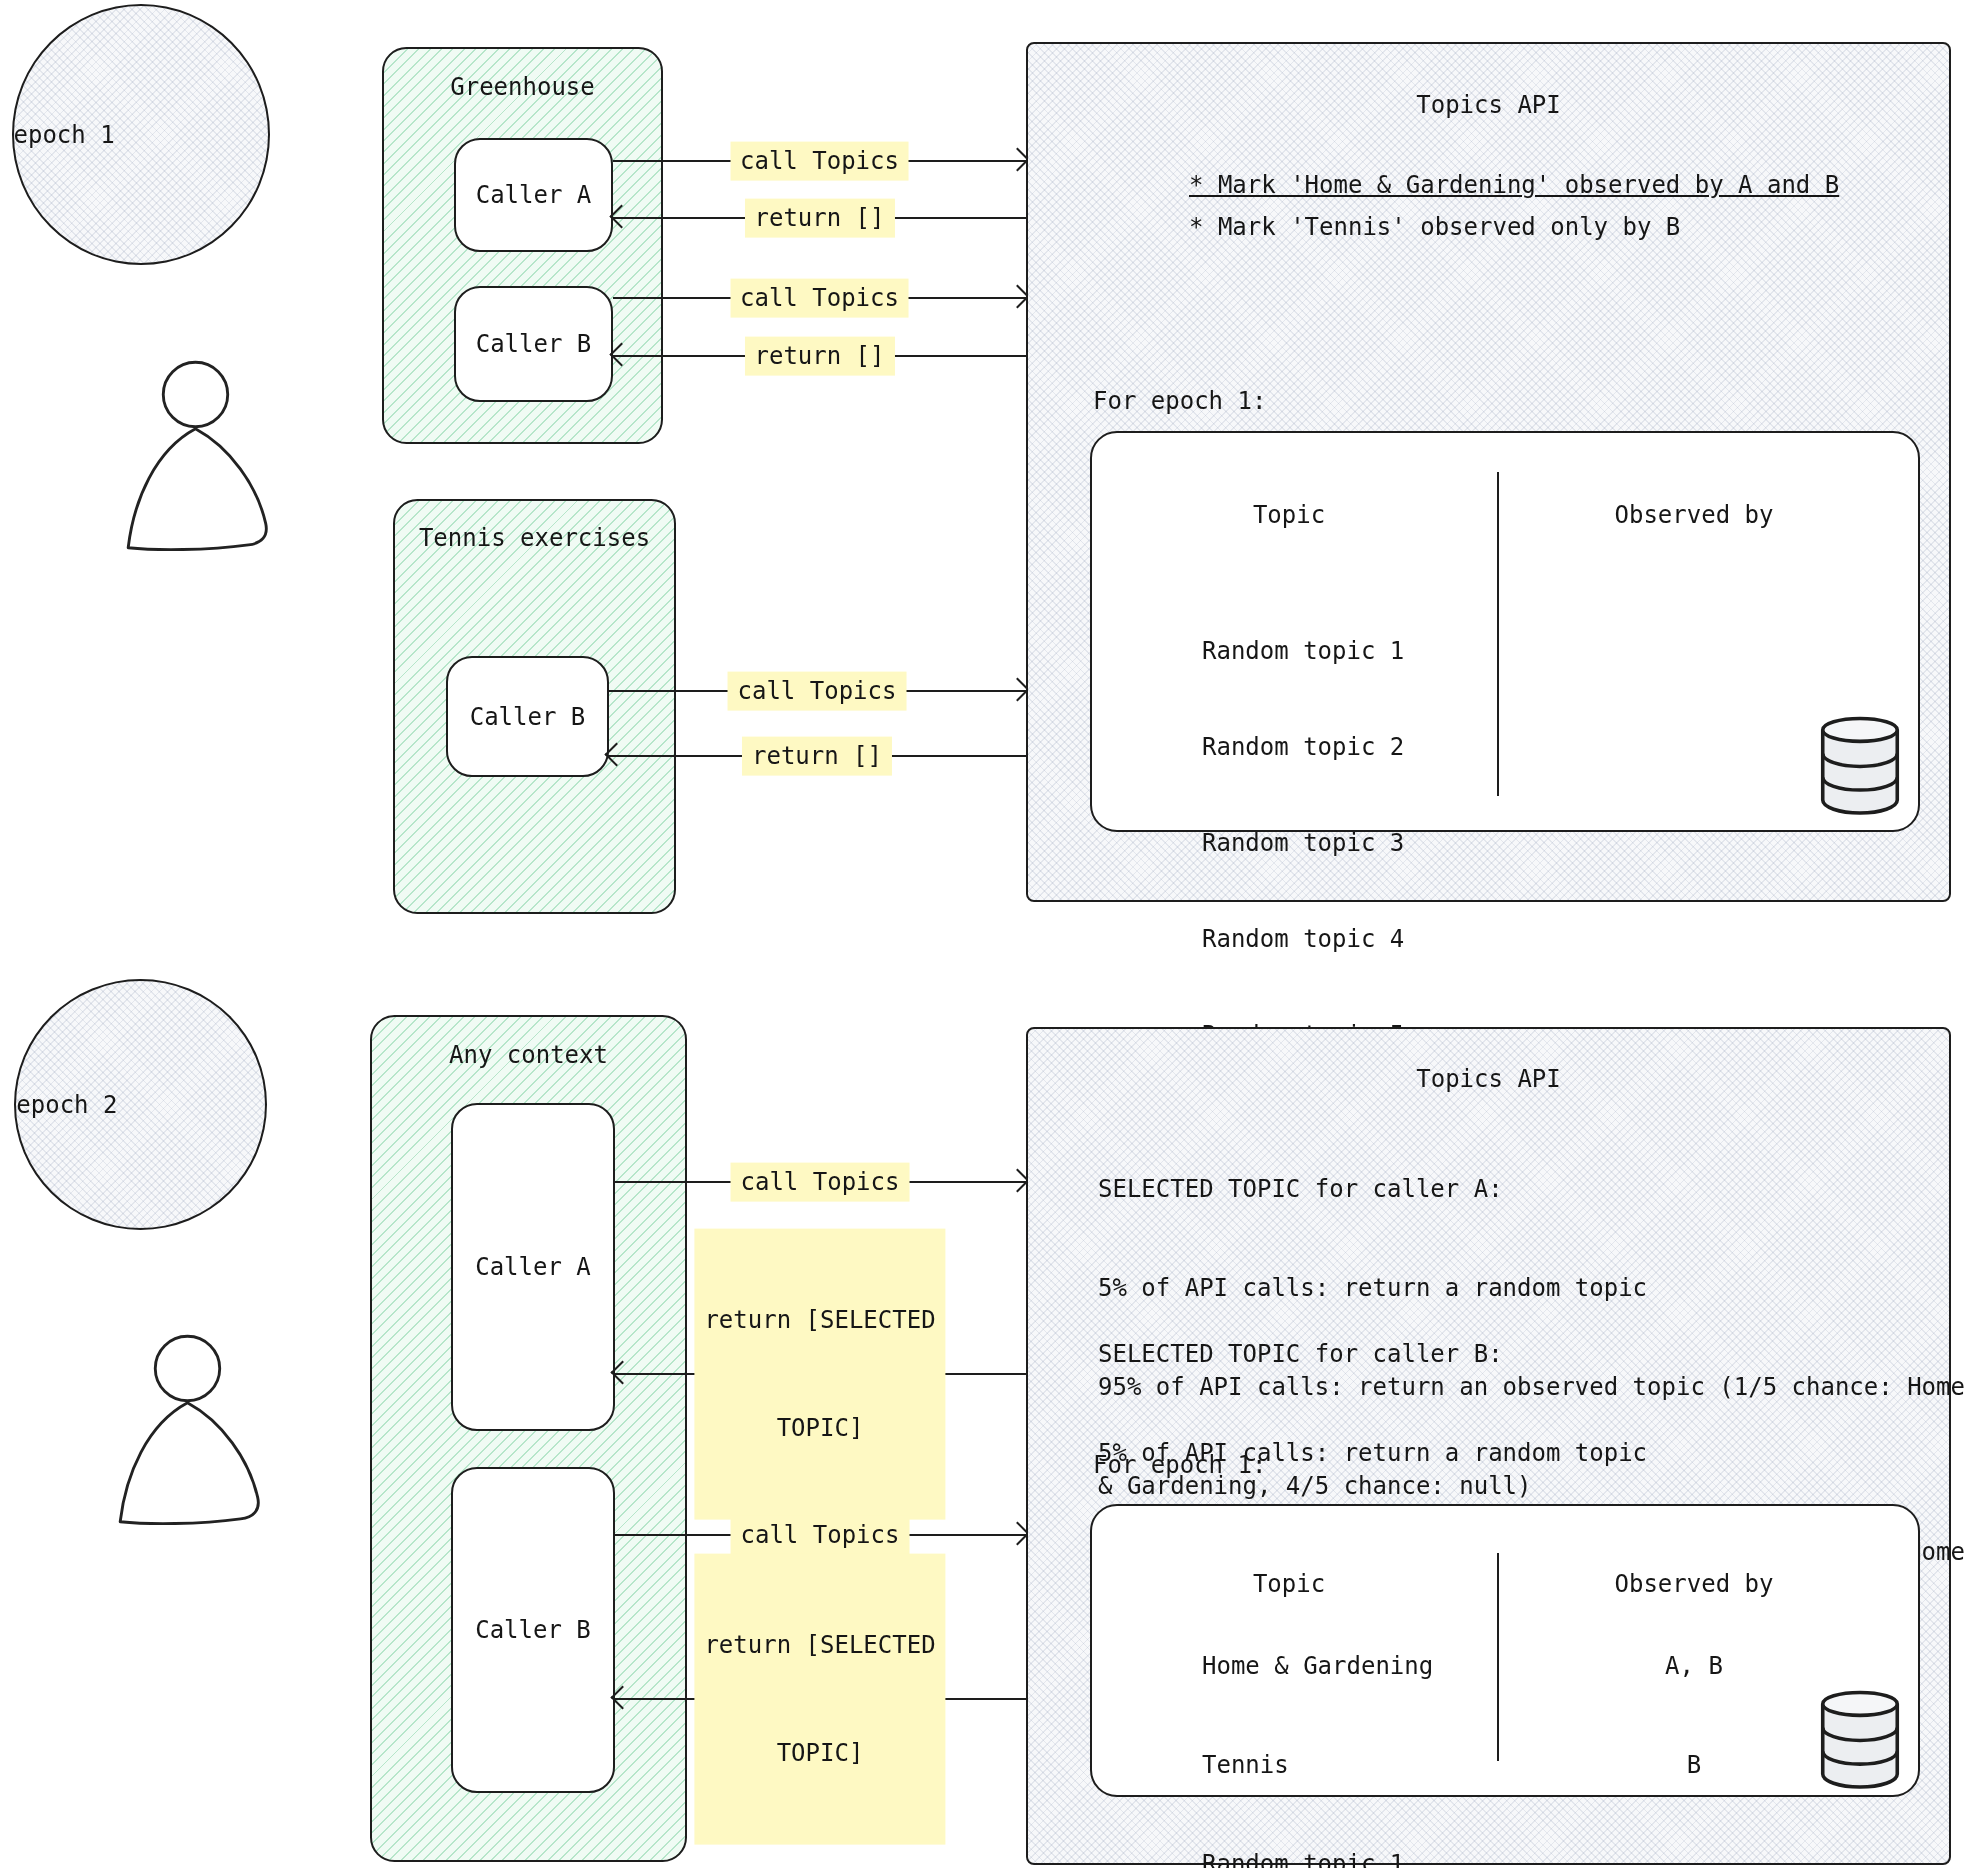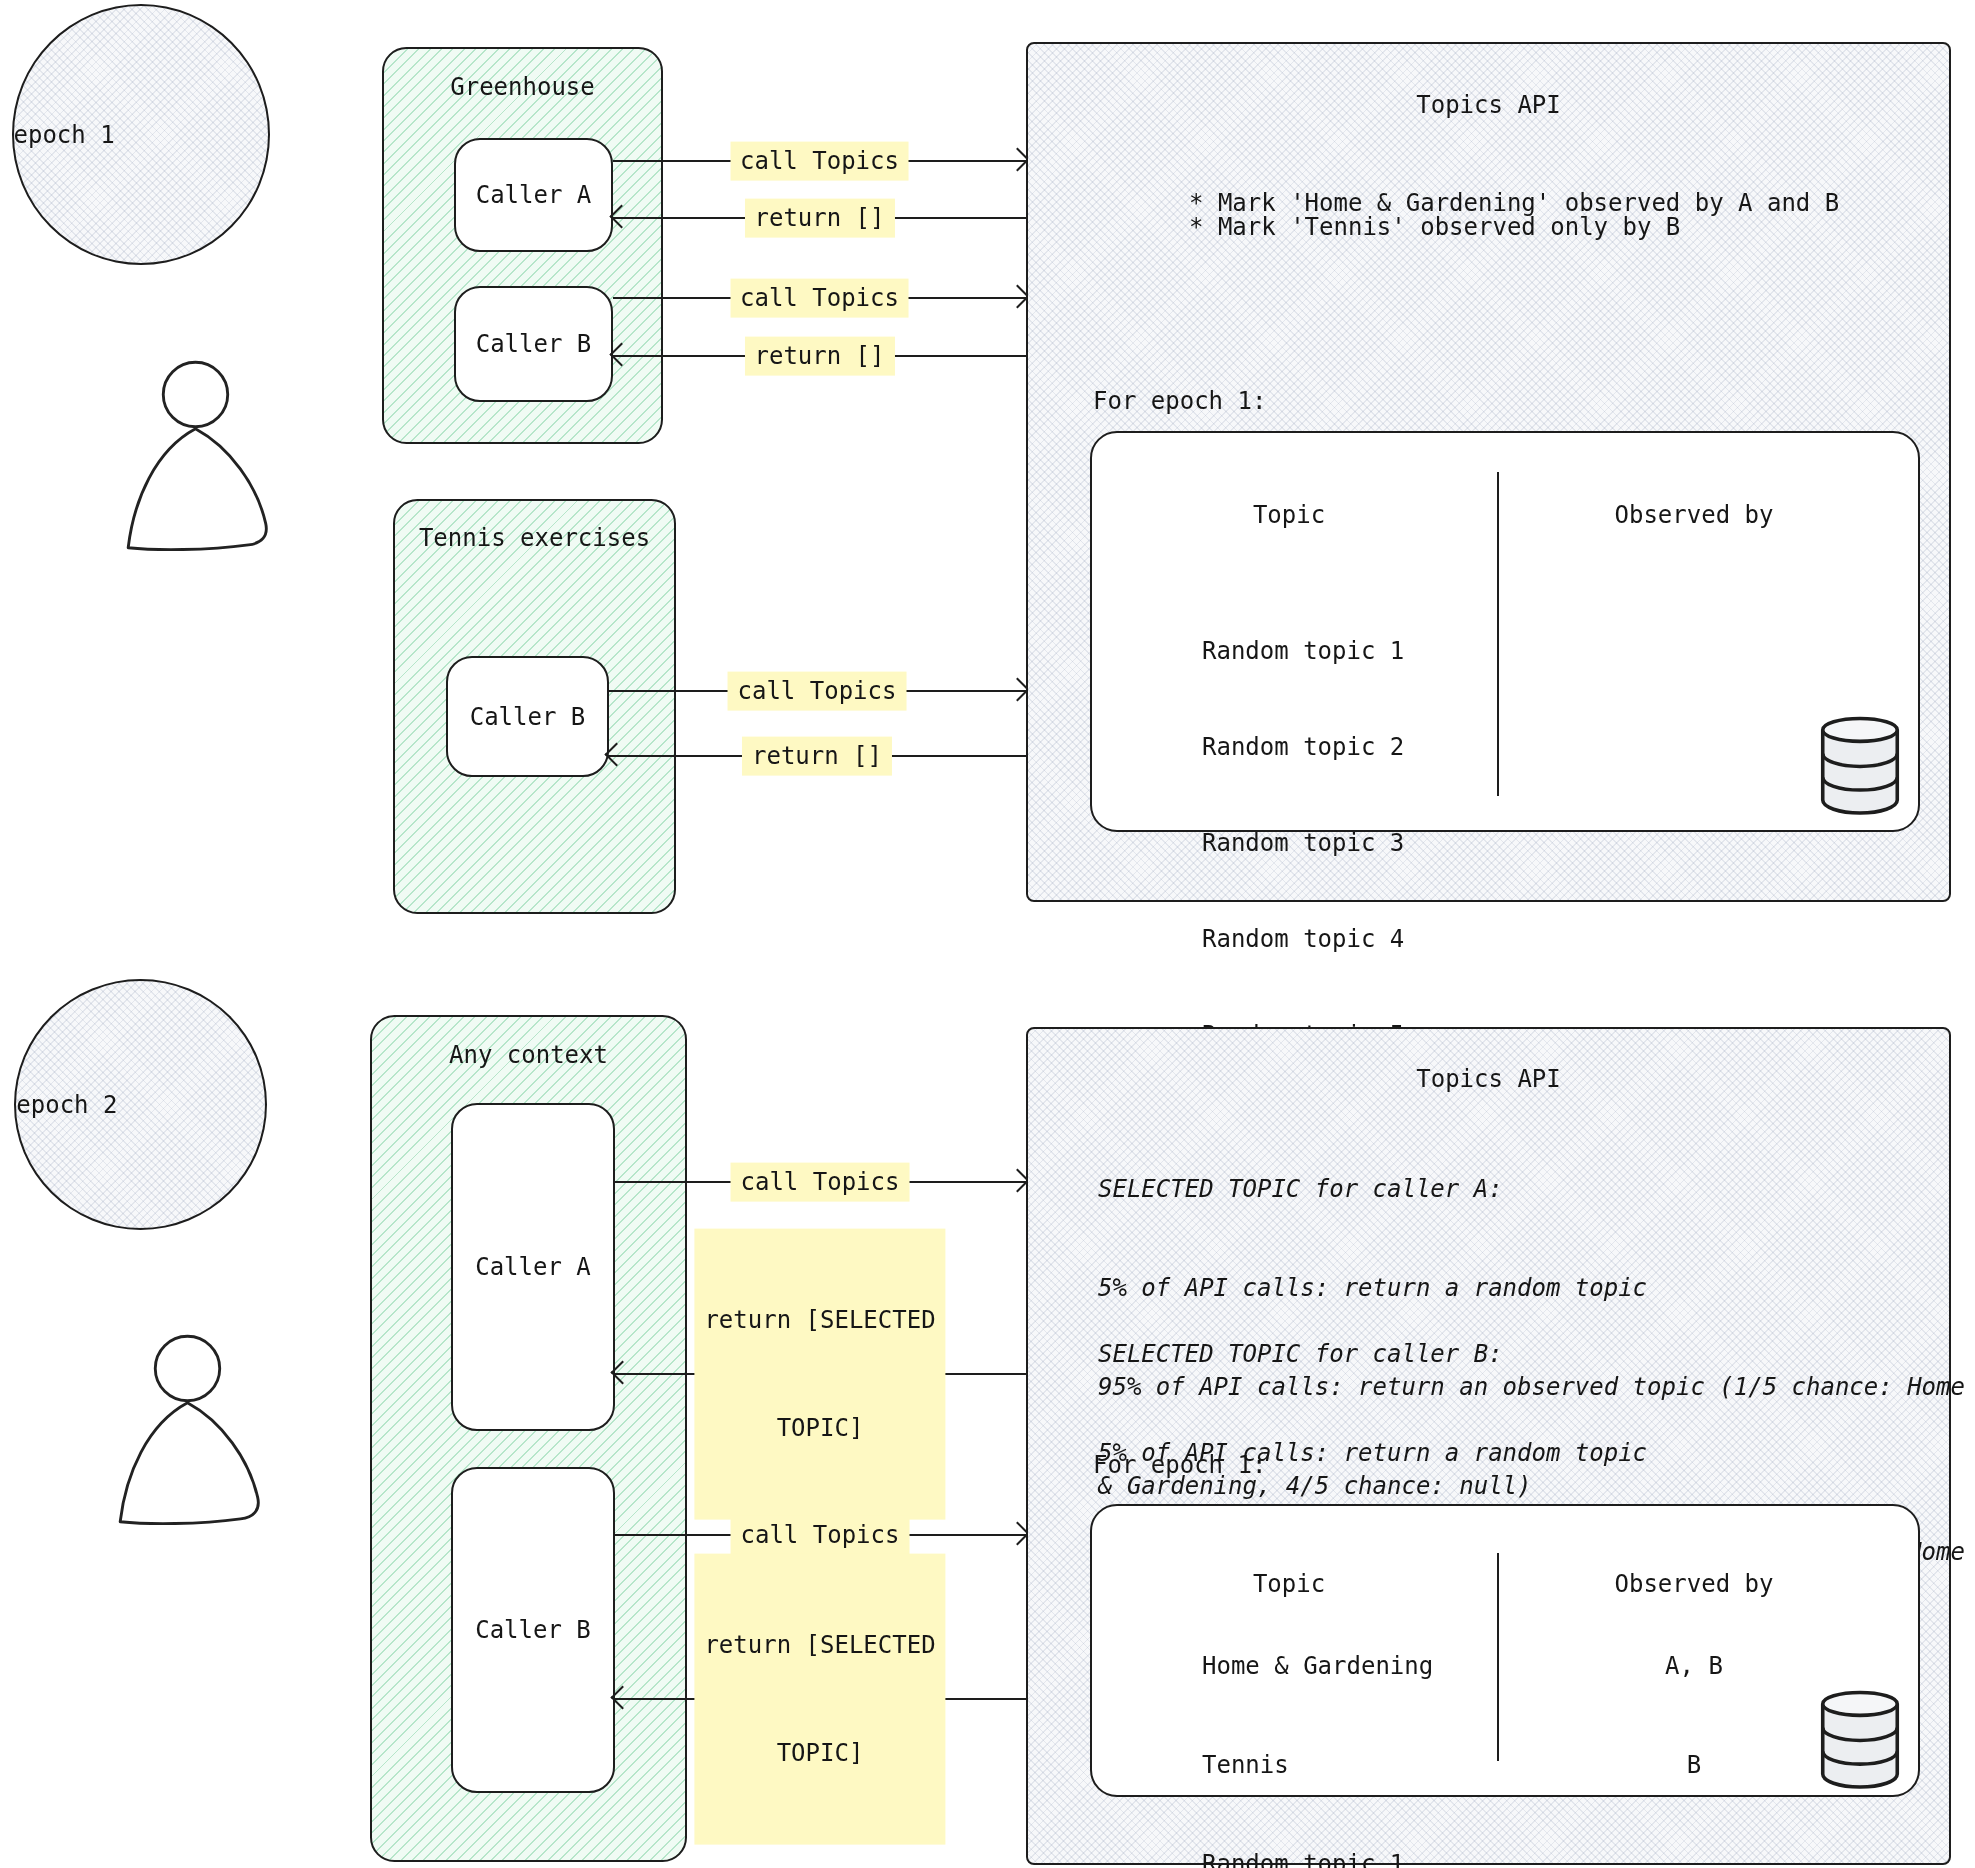--- a/index.html
+++ b/index.html
@@ -32,21 +32,21 @@
   .callerbox{background:#ffffff;border:2.2px solid #1d1d1d;border-radius:26px;
              display:flex;align-items:center;justify-content:center;text-align:right;}
   .section-title{text-align:center;}
   .tablebox{background:#ffffff;border:2.2px solid #1d1d1d;border-radius:27px;}
   .vdivider{position:absolute;width:2.2px;background:#1d1d1d;}
   .rowcol{position:absolute;line-height:32px;white-space:pre;}
   .rowcol2{position:absolute;line-height:33px;white-space:pre;}
   .colhead{position:absolute;transform:translateX(-50%);white-space:pre;line-height:32px;margin-top:32px;}
   .api-title{position:absolute;left:0;right:0;text-align:center;line-height:32px;}
   .freetext{position:absolute;line-height:32px;white-space:pre;}
-  .rules{position:absolute;line-height:33px;white-space:pre;font-style:italic;}
+  .rules{position:absolute;line-height:33px;white-space:pre;}
 
   
   .arrow{position:absolute;height:0;}
   .aline{position:absolute;left:0;right:0;top:-1.3px;border-top:2.5px solid #1d1d1d;}
   .chev{position:absolute;width:17px;height:17px;top:-9.7px;
         border-top:2.5px solid #1d1d1d;border-right:2.5px solid #1d1d1d;box-sizing:border-box;}
   .chev.r{right:0;transform:rotate(45deg);}
   .chev.l{left:0;transform:rotate(-135deg);}
   .albl{position:absolute;left:50%;top:0;transform:translate(-50%,-50%);
         background:#fef9c3;padding:1.4px 10px;white-space:pre;text-align:center;line-height:36px;}
@@ -114,21 +114,21 @@
   <div class="arrow" style="left:608px;top:756px;width:418px;">
     <div class="aline"></div>
       <div class="chev l"></div>
     <span class="albl">return []</span>
   </div>
 
   <div class="abs outline bigbox hatch-gray" style="left:1026px;top:42px;width:925px;height:860px;">
 
     <div class="api-title" style="top:45px;">Topics API</div>
 
-    <div class="freetext" style="left:161px;top:143px;">* Mark 'Home &amp; Gardening' observed by A and B</div>
+    <div class="freetext" style="left:161px;top:125px;text-decoration:underline;">* Mark 'Home &amp; Gardening' observed by A and B</div>
     <div class="freetext" style="left:161px;top:167px;">* Mark 'Tennis' observed only by B</div>
 
     <div class="freetext" style="left:65px;top:341px;">For epoch 1:</div>
 
     <div class="abs tablebox" style="left:62px;top:387px;width:830px;height:401px;">
       <div class="colhead" style="left:197px;top:34px;">Topic</div>
       <div class="colhead" style="left:602px;top:34px;">Observed by</div>
       <div class="vdivider" style="left:405px;top:39px;height:324px;"></div>
       <div class="rowcol" style="left:110px;top:138px;">
         <div>Random topic 1</div>

